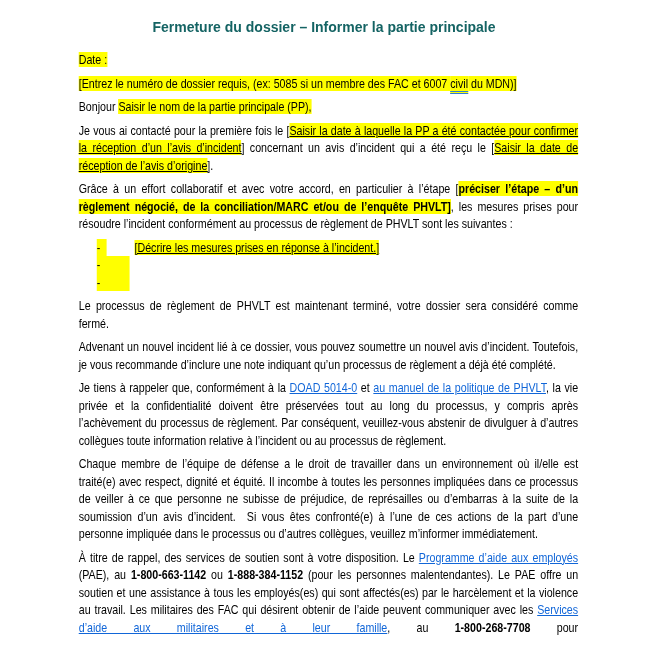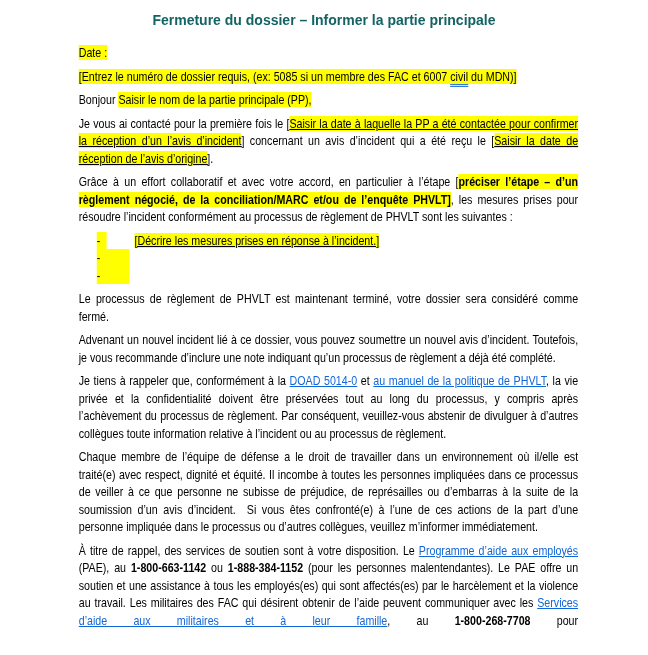--- a/index.html
+++ b/index.html
@@ -4,21 +4,21 @@
 <style>
   html,body{margin:0;padding:0;background:#fff;}
   .page{
     position:relative;
     width:648px;height:655px;
     overflow:hidden;
     background:var(--page-bg,#fff);
     font-family:"Liberation Sans",sans-serif;
   }
   .doc-title{
-    padding-top:12px;
+    padding-top:19px;
     text-align:center;
     font-size:14px;
     line-height:17px;
     font-weight:bold;
     color:var(--title-color,#146363);
     margin-bottom:15px;
   }
   
   .body-wrap{
     width:790px;

